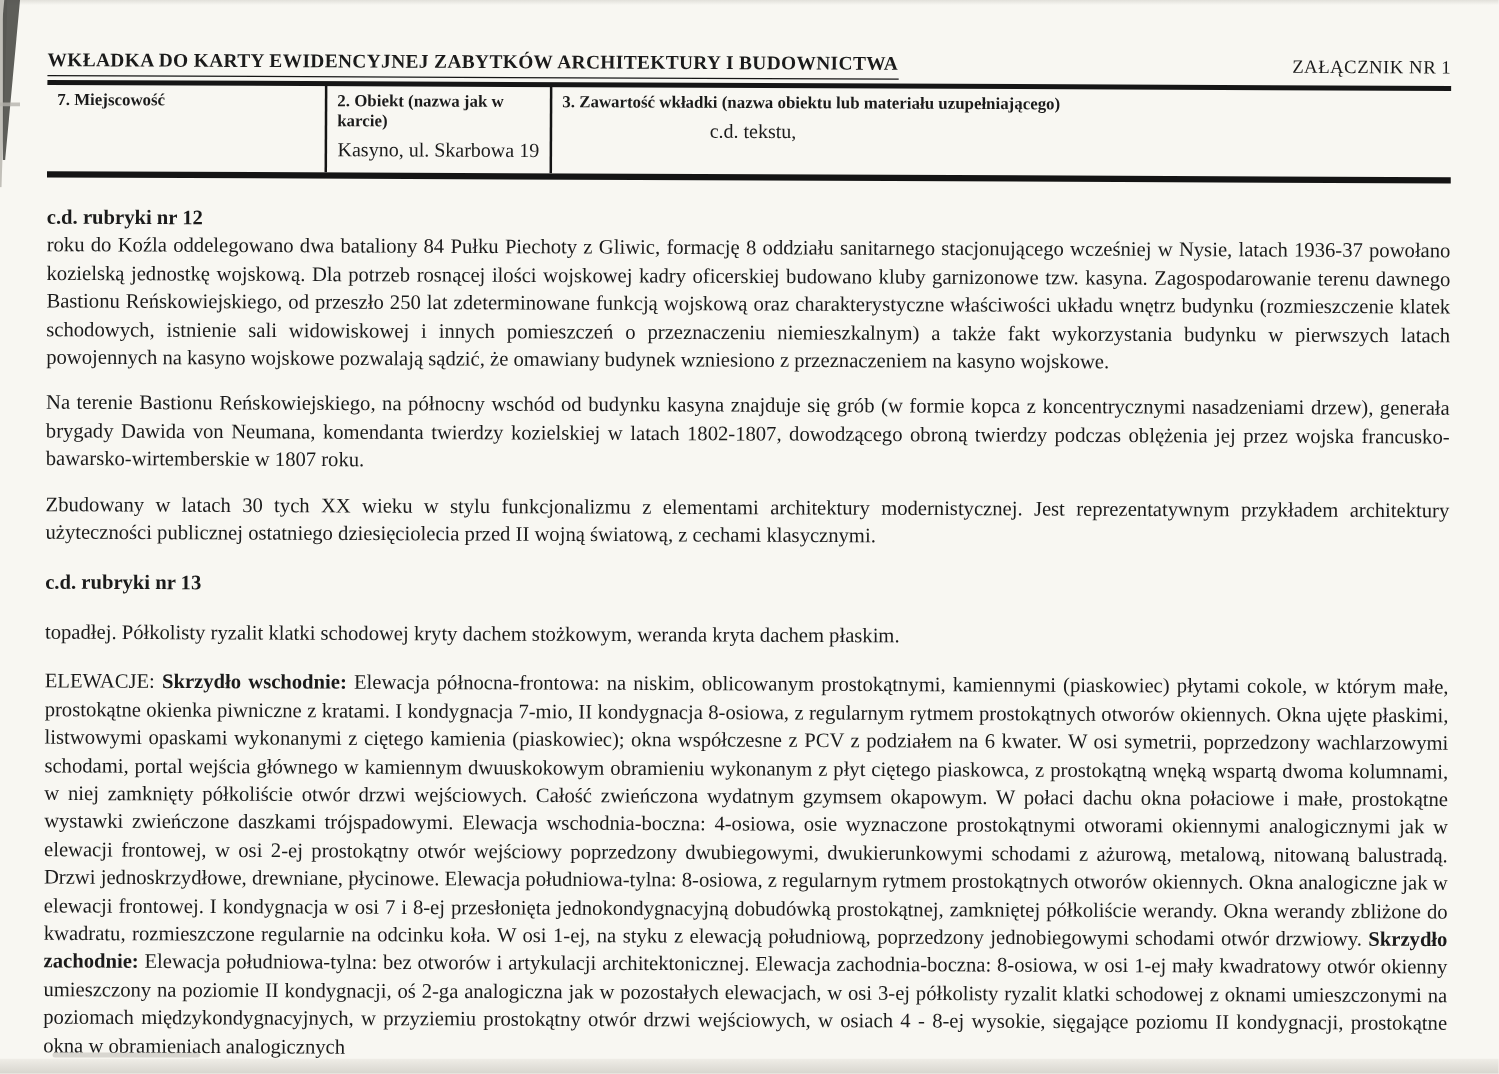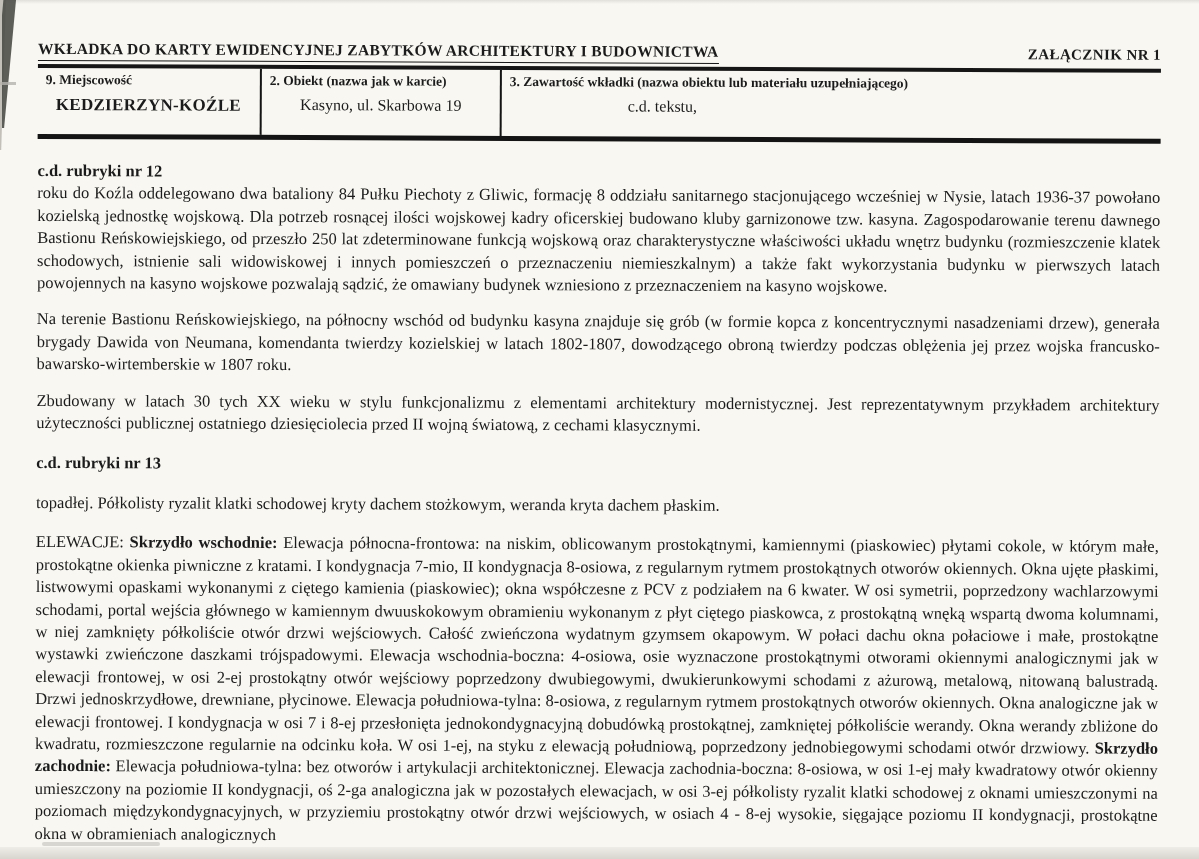--- a/index.html
+++ b/index.html
@@ -27,27 +27,27 @@
   .page-content{
     position:absolute;left:0;top:0;width:1199px;
     padding:40px 38px 0 38px;box-sizing:border-box;
     transform:rotate(0.25deg);transform-origin:60px 50px;
   }
   .header-row{display:flex;justify-content:space-between;align-items:flex-end;}
   .doc-title{
     font-weight:bold;font-size:15.5px;letter-spacing:.3px;
     border-bottom:1.5px solid #161616;padding-bottom:2px;
   }
-  .attachment-label{font-weight:bold;font-size:15px;letter-spacing:.4px;padding-bottom:2px;}
+  .attachment-label{font-weight:normal;font-size:15px;letter-spacing:.4px;padding-bottom:2px;}
   .header-rule{height:4px;background:#161616;margin-top:3px;}
   
   .info-table{display:flex;border-bottom:5px solid #141414;min-height:66px;}
   .info-cell{padding:4px 8px 8px 8px;box-sizing:border-box;}
   .info-cell.c1{width:224px;border-right:2.5px solid #141414;}
-  .info-cell.c2{width:240px;border-right:2.5px solid #141414;}
+  .info-cell.c2{width:180px;border-right:2.5px solid #141414;}
   .info-cell.c3{flex:1;}
   .cell-label{font-weight:bold;font-size:13.5px;}
   .cell-value{font-size:16px;margin-top:7px;}
   .c1 .cell-value{font-weight:bold;font-size:17px;letter-spacing:.3px;padding-left:10px;}
   .c2 .cell-value{text-align:center;}
   .c3 .cell-value{padding-left:118px;}
   
   .doc-body{margin-top:21px;font-size:16.5px;line-height:22.4px;text-align:justify;}
   .section-heading{font-weight:bold;margin:18px 0 0 0;}
   .para{margin:0 0 0 0;}
@@ -69,22 +69,21 @@
 <div class="page-content">
 
   <div class="header-row">
     <div class="doc-title">WKŁADKA DO KARTY EWIDENCYJNEJ ZABYTKÓW ARCHITEKTURY I BUDOWNICTWA</div>
     <div class="attachment-label">ZAŁĄCZNIK NR 1</div>
   </div>
   <div class="header-rule"></div>
 
   <div class="info-table">
     <div class="info-cell c1">
-      <div class="cell-label">9. Miejscowość</div>
-      <div class="cell-value">KEDZIERZYN-KOŹLE</div>
+      <div class="cell-label">7. Miejscowość</div>
     </div>
     <div class="info-cell c2">
       <div class="cell-label">2. Obiekt (nazwa jak w karcie)</div>
       <div class="cell-value">Kasyno, ul. Skarbowa 19</div>
     </div>
     <div class="info-cell c3">
       <div class="cell-label">3. Zawartość wkładki (nazwa obiektu lub materiału uzupełniającego)</div>
       <div class="cell-value">c.d. tekstu,</div>
     </div>
   </div>

